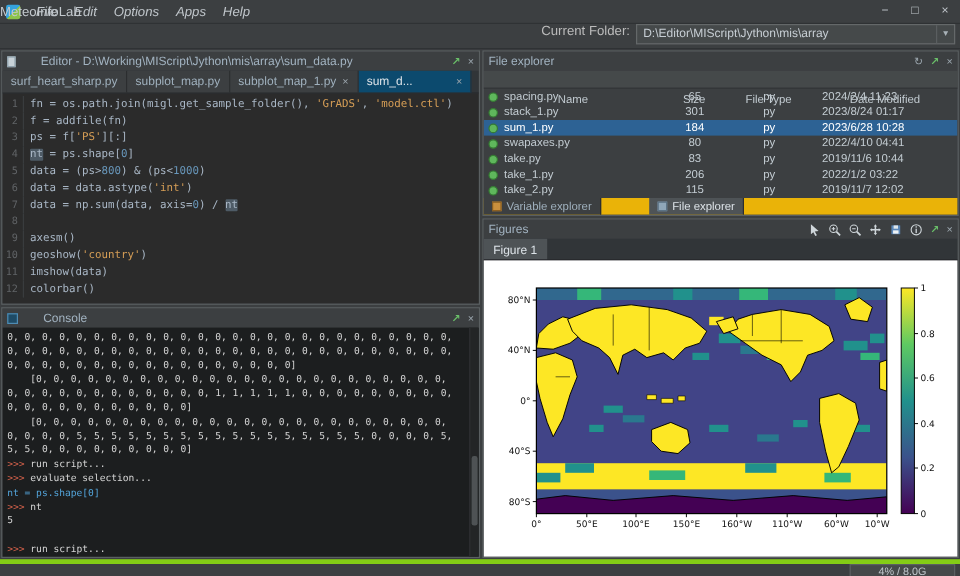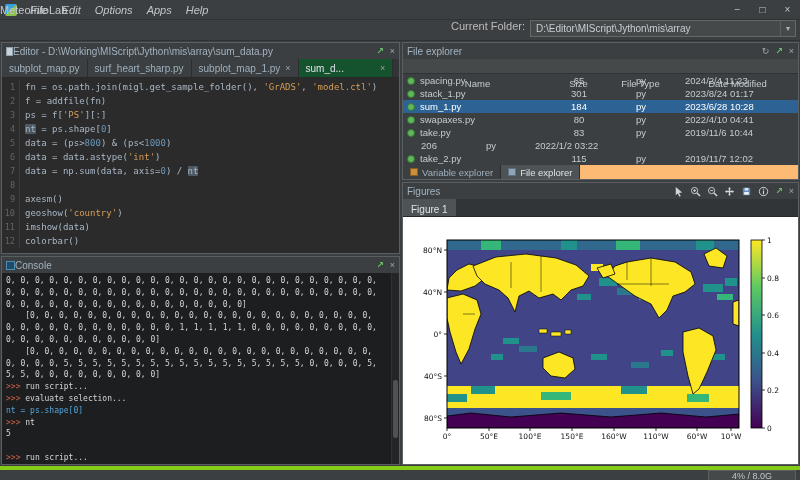--- a/index.html
+++ b/index.html
@@ -30,35 +30,35 @@
   .main { display:flex; height:425px; }
   .left-col { width:401px; display:flex; flex-direction:column; }
   .right-col { flex:1; display:flex; flex-direction:column; }
   .panel { margin:1px; border:1px solid #5a5f61; display:flex; flex-direction:column;
     background:#3c3f41; overflow:hidden; }
   .editor-panel { height:212px; }
   .console-panel { flex:1; }
   .fe-panel { height:138px; }
   .fig-panel { flex:1; }
 
-  .phead { height:16px; flex:0 0 auto; display:flex; align-items:center; gap:0;
+  .phead { height:16px; flex:0 0 auto; display:flex; align-items:center; gap:21px;
     padding:0 4px; font-size:10px; color:#a2b3c1; background:#3c3f41; }
   .phead .ptitle { white-space:nowrap; overflow:hidden; }
   .ph-icons { margin-left:auto; display:flex; gap:6px; align-items:center; }
   .ico { font-size:9px; line-height:1; color:#9aa5ad; }
   .ico.green { color:#6abf69; font-weight:bold; }
   .doc-icon { width:7px; height:9px; background:#c8d2d8; border:1px solid #8fa2ad; flex:0 0 auto; }
   .console-icon { width:9px; height:9px; background:#1e4b66; border:1px solid #4f8cb3; flex:0 0 auto; }
 
   
   .etabs { height:19px; flex:0 0 auto; display:flex; align-items:flex-end;
     background:#313538; border-bottom:1px solid #27292b; font-size:10px; }
   .etab { height:18px; display:flex; align-items:center; gap:5px; padding:0 7px;
     background:#3c3f41; border-right:1px solid #2b2d2f; color:#9fb0bd; white-space:nowrap; }
-  .etab.active { background:#14532d; color:#dde3e8;gap:36px; }
+  .etab.active { background:#0c4a6e; color:#dde3e8;gap:36px; }
   .tab-x { font-size:9px; color:#98a2aa; }
 
   .code { flex:1; background:#2b2b2b; font-family:"DejaVu Sans Mono",monospace;
     font-size:9px; padding-top:2px; overflow:hidden; }
   .code-line { display:flex; height:14px; line-height:14px; }
   .lnum { flex:0 0 18px; text-align:right; padding-right:4px; color:#606366;
     border-right:1px solid #393c3e; font-size:8.5px; }
   .lbody { padding-left:5px; white-space:pre; color:#a9b7c6; }
   .tk-s { color:#d69e56; }
   .tk-n { color:#6897bb; }
@@ -87,22 +87,22 @@
   .fe-rows { flex:1; overflow:hidden; font-size:9.5px; }
   .frow { display:flex; align-items:center; height:13px; color:#c3ccd2; }
   .frow.selected { background:#2d6294; color:#fff; }
   .fc { white-space:nowrap; overflow:hidden; }
   .fc.c1 { width:150px; display:flex; align-items:center; }
   .fc.c2 { width:52px; text-align:center; }
   .fc.c3 { width:72px; text-align:center; }
   .fc.c4 { flex:1; padding-left:8px; }
   .pyicon { width:8px; height:8px; border-radius:50%; background:#5fb75c;
     border:1px solid #357a33; margin:0 5px 0 4px; flex:0 0 auto; }
-  .fe-tabs { height:14px; flex:0 0 auto; display:flex; background:#fdba74;
-    font-size:9.5px; align-items:flex-end; }
+  .fe-tabs { height:14px; flex:0 0 auto; display:flex; background:#eab308;
+    font-size:9.5px; align-items:flex-end;gap:40px; }
   .fe-tab { height:14px; display:flex; align-items:center; gap:4px; padding:0 7px;
     background:#3c3f41; border-right:1px solid #2b2d2f; color:#9fb0bd; }
   .fe-tab.active { background:#4e5356; color:#dde3e8; }
   .vex-icon { width:8px; height:8px; background:#c98f3d; border:1px solid #8a5f22; }
   .fex-icon { width:8px; height:8px; background:#8fa6b8; border:1px solid #5c7385; }
 
   
   .fig-tabbar { height:18px; flex:0 0 auto; display:flex; align-items:flex-end;
     background:#313538; border-bottom:1px solid #27292b; font-size:10px; }
   .fig-tab { height:17px; display:flex; align-items:center; gap:5px; padding:0 8px;
@@ -152,24 +152,24 @@
       <div class="phead">
         <span class="doc-icon"></span>
         <span class="ptitle">Editor - D:\Working\MIScript\Jython\mis\array\sum_data.py</span>
         <span class="ph-icons">
           <span class="ico green">↗</span>
           <span class="ico">×</span>
         </span>
       </div>
       <div class="etabs">
           <div class="etab">
+            <span>surf_heart_sharp.py</span>
+          </div>
+          <div class="etab">
             <span>subplot_map.py</span>
-          </div>
-          <div class="etab">
-            <span>surf_heart_sharp.py</span>
           </div>
           <div class="etab">
             <span>subplot_map_1.py</span>
             <span class="tab-x">×</span>
           </div>
           <div class="etab active">
             <span>sum_d...</span>
             <span class="tab-x">×</span>
           </div>
         </div>
@@ -316,20 +316,24 @@
           <div class="frow">
             <div class="fc c1">
               <span class="pyicon"></span>
               <span>take.py</span>
             </div>
             <div class="fc c2">83</div>
             <div class="fc c3">py</div>
             <div class="fc c4">2019/11/6 10:44</div>
           </div>
           <div class="frow">
+            <div class="fc c1">
+              <span class="pyicon"></span>
+              <span>take_1.py</span>
+            </div>
             <div class="fc c2">206</div>
             <div class="fc c3">py</div>
             <div class="fc c4">2022/1/2 03:22</div>
           </div>
           <div class="frow">
             <div class="fc c1">
               <span class="pyicon"></span>
               <span>take_2.py</span>
             </div>
             <div class="fc c2">115</div>

